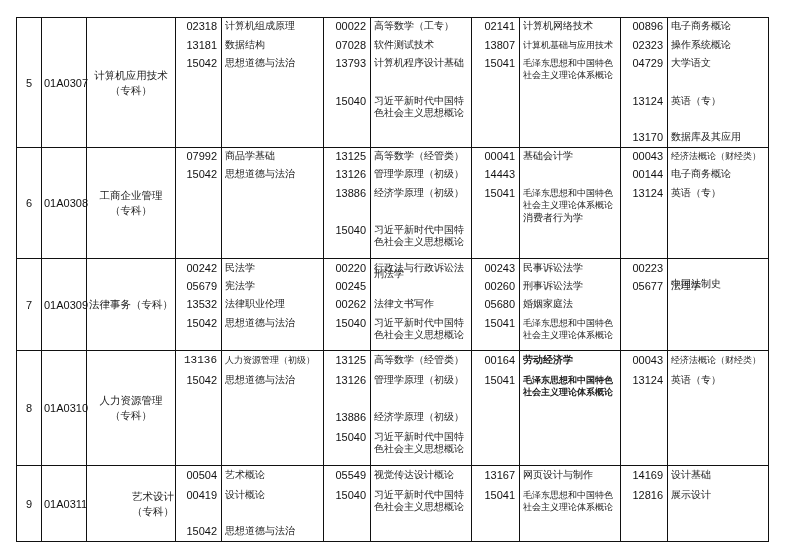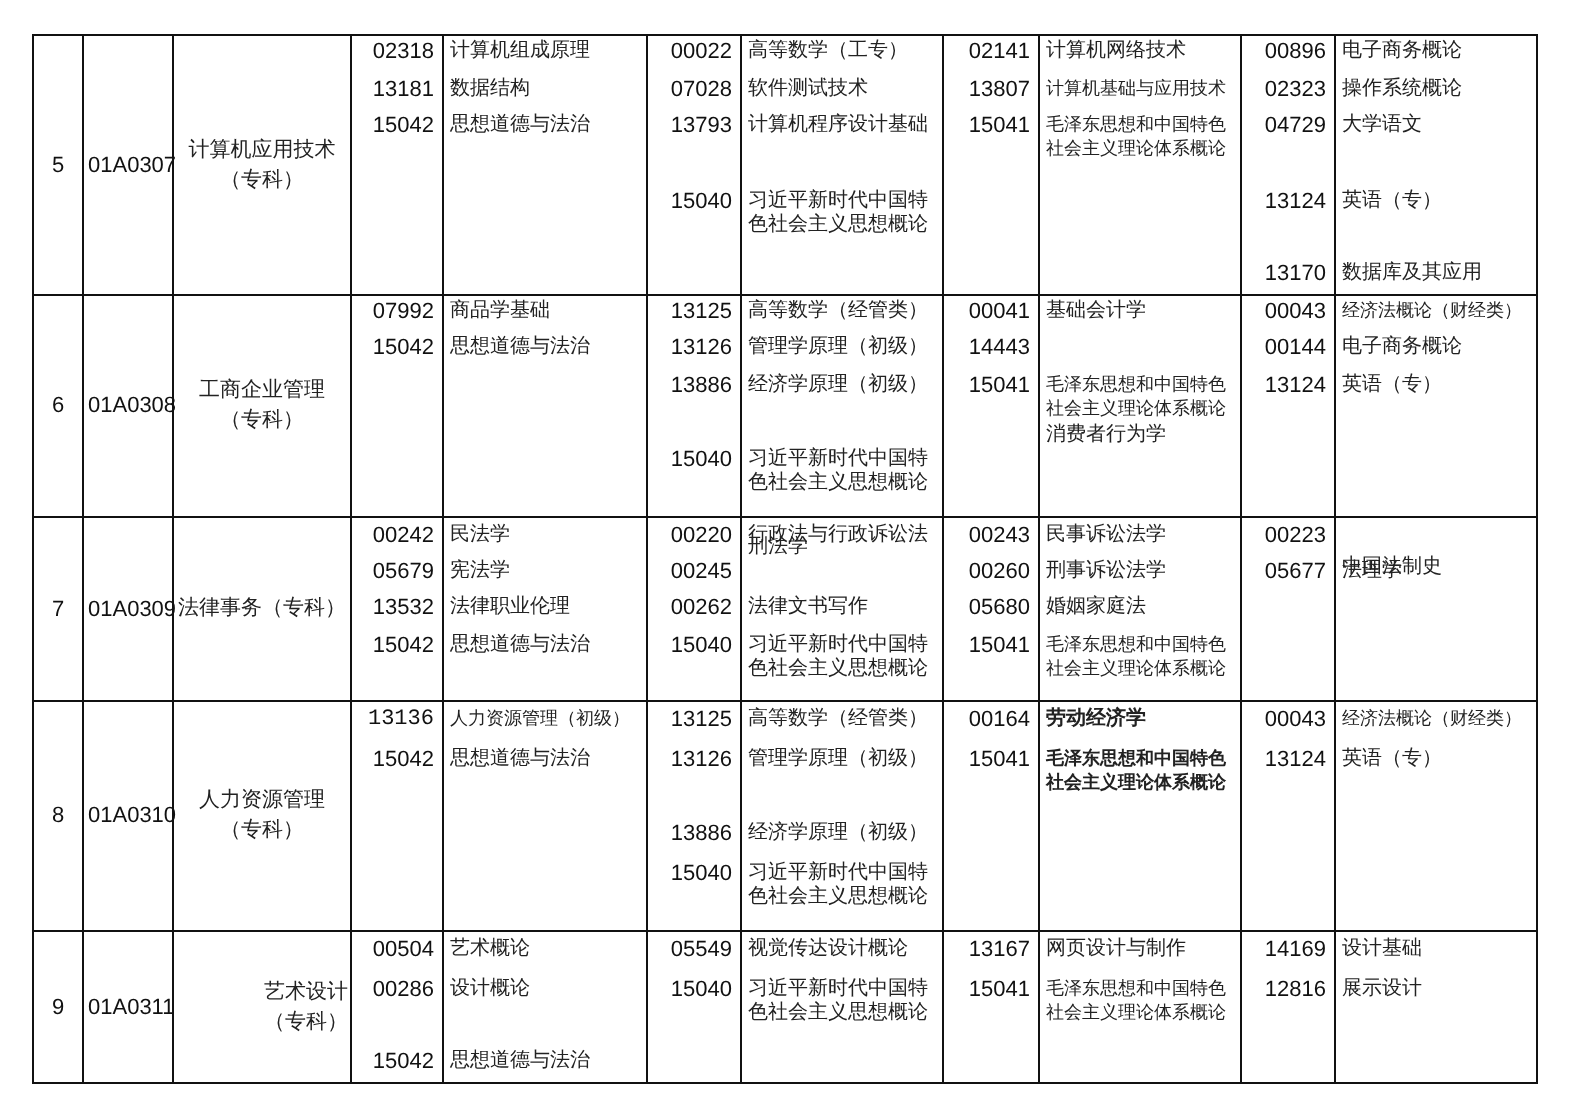--- a/index.html
+++ b/index.html
@@ -295,21 +295,21 @@
           </div>
         </td>
       </tr>
       <tr style="height: 76px;">
         <td class="seq">9</td>
         <td class="code">01A0311</td>
         <td class="major" style="white-space: pre-line; padding-left: 44px;">艺术设计（专科）</td>
         <td class="">
           <div class="cell" style="height: 74px;">
             <span class="n" style="top: 3px;">00504</span>
-            <span class="n" style="top: 23px;">00286</span>
+            <span class="n" style="top: 23px;">00419</span>
             <span class="n" style="top: 59px;">15042</span>
           </div>
         </td>
         <td class="">
           <div class="cell" style="height: 74px;">
             <span class="t" style="top: 3px;">艺术概论</span>
             <span class="t" style="top: 23px;">设计概论</span>
             <span class="t" style="top: 59px;">思想道德与法治</span>
           </div>
         </td>

